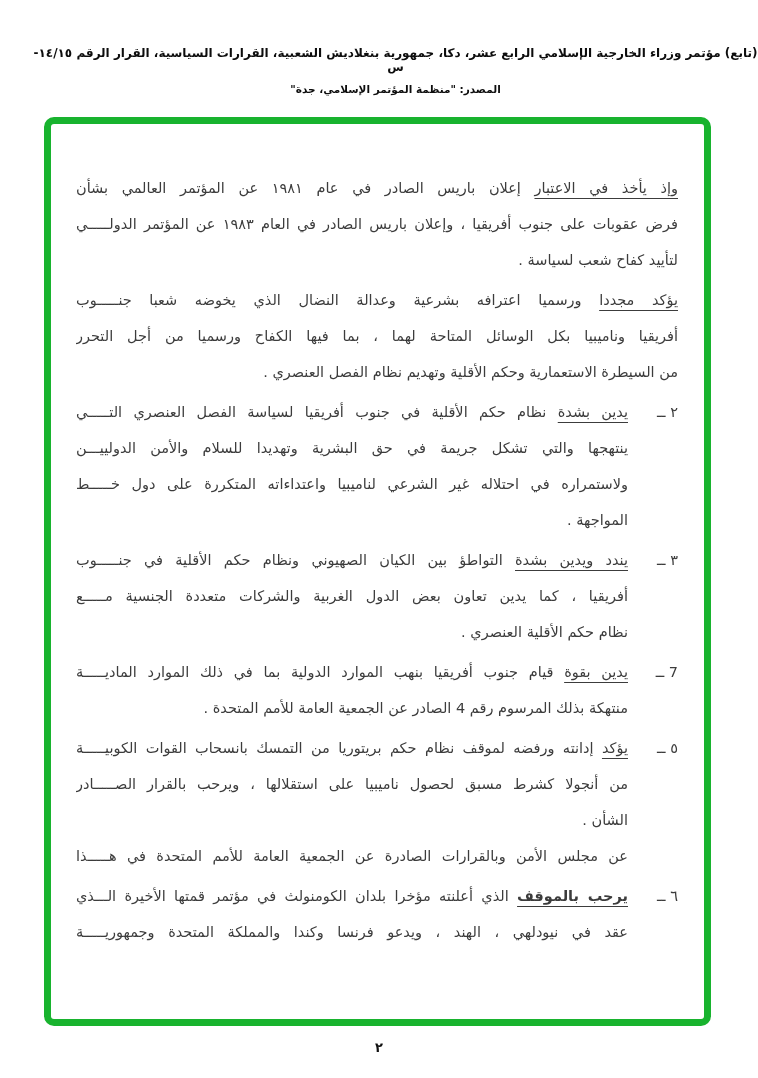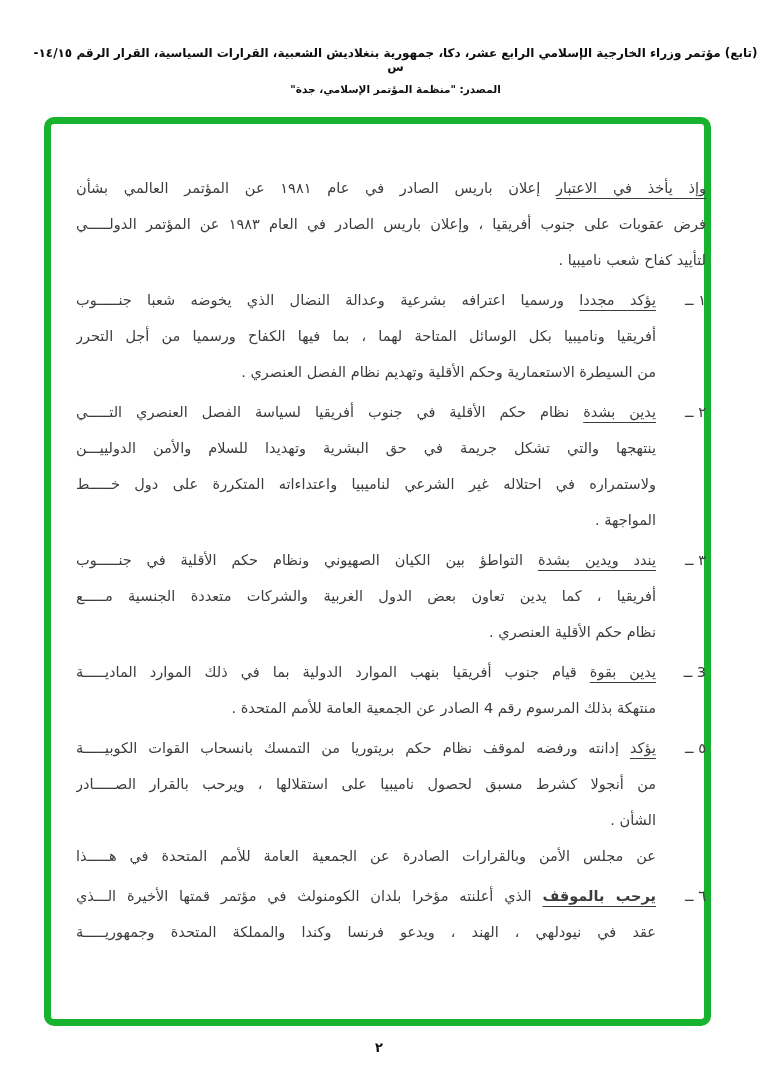--- a/index.html
+++ b/index.html
@@ -39,21 +39,21 @@
     width: 667px;
     height: 909px;
     box-sizing: border-box;
     border: 7px solid #18b32e;
     border-radius: 10px;
   }
   .content {
     position: absolute;
     top: 170px;
     left: 76px;
-    right: 52px;
+    right: 80px;
     direction: rtl;
     color: #3c3c3c;
     font-size: 14.5px;
   }
   .line {
     line-height: 36px;
     height: 36px;
     text-align: right;
     white-space: nowrap;
     overflow: hidden;
@@ -101,25 +101,24 @@
   <div class="h2">المصدر:  "منظمة المؤتمر الإسلامي، جدة"</div>
 </div>
 
 <div class="frame"></div>
 
 <div class="content">
 
   <div class="intro">
     <div class="line j"><span class="u">وإذ يأخذ في الاعتبار</span><span> إعلان باريس الصادر في عام ١٩٨١ عن المؤتمر العالمي بشأن</span></div>
     <div class="line j">فرض عقوبات على جنوب أفريقيا ، وإعلان باريس الصادر في العام ١٩٨٣ عن المؤتمر الدولـــــي</div>
-    <div class="line">لتأييد كفاح شعب ناميبيا .</div>
+    <div class="line">لتأييد كفاح شعب لسياسة .</div>
   </div>
 
   <div class="para">
-    <div class="num">١ ــ</div>
     <div class="pbody">
       <div class="line j"><span class="u">يؤكد مجددا</span><span> ورسميا اعترافه بشرعية وعدالة النضال الذي يخوضه شعبا جنـــــوب</span></div>
       <div class="line j">أفريقيا وناميبيا بكل الوسائل المتاحة لهما ، بما فيها الكفاح ورسميا من أجل التحرر</div>
       <div class="line">من السيطرة الاستعمارية وحكم الأقلية وتهديم نظام الفصل العنصري .</div>
     </div>
   </div>
 
   <div class="para">
     <div class="num">٢ ــ</div>
     <div class="pbody">
@@ -133,21 +132,21 @@
   <div class="para">
     <div class="num">٣ ــ</div>
     <div class="pbody">
       <div class="line j"><span class="u">يندد ويدين بشدة</span><span> التواطؤ بين الكيان الصهيوني ونظام حكم الأقلية في جنـــــوب</span></div>
       <div class="line j">أفريقيا ، كما يدين تعاون بعض الدول الغربية والشركات متعددة الجنسية مـــــع</div>
       <div class="line">نظام حكم الأقلية العنصري .</div>
     </div>
   </div>
 
   <div class="para">
-    <div class="num">3 ــ</div>
+    <div class="num">7 ــ</div>
     <div class="pbody">
       <div class="line j"><span class="u">يدين بقوة</span><span> قيام جنوب أفريقيا بنهب الموارد الدولية بما في ذلك الموارد الماديـــــة</span></div>
       <div class="line">منتهكة بذلك المرسوم رقم 4 الصادر عن الجمعية العامة للأمم المتحدة .</div>
     </div>
   </div>
 
   <div class="para">
     <div class="num">٥ ــ</div>
     <div class="pbody">
       <div class="line j"><span class="u">يؤكد</span><span> إدانته ورفضه لموقف نظام حكم بريتوريا من التمسك بانسحاب القوات الكوبيـــــة</span></div>

